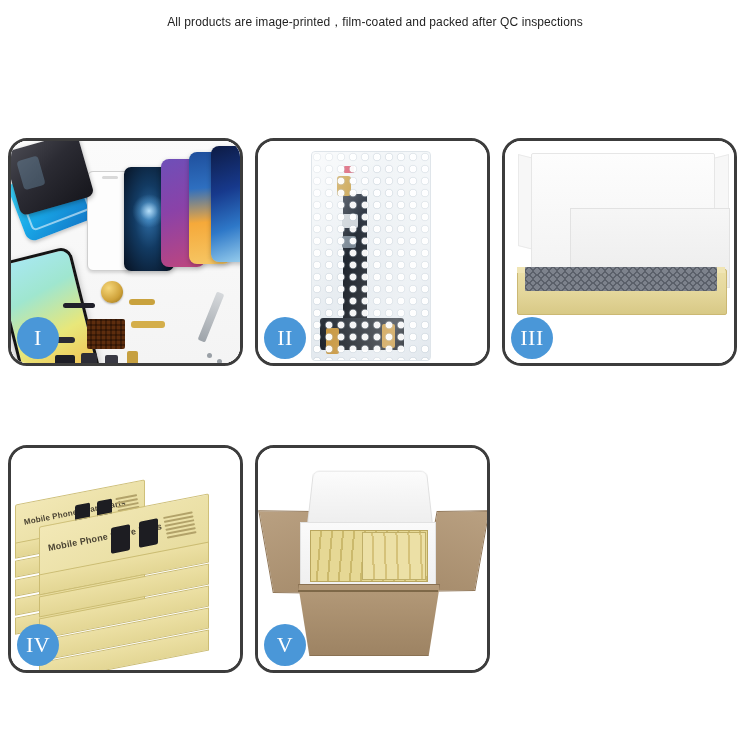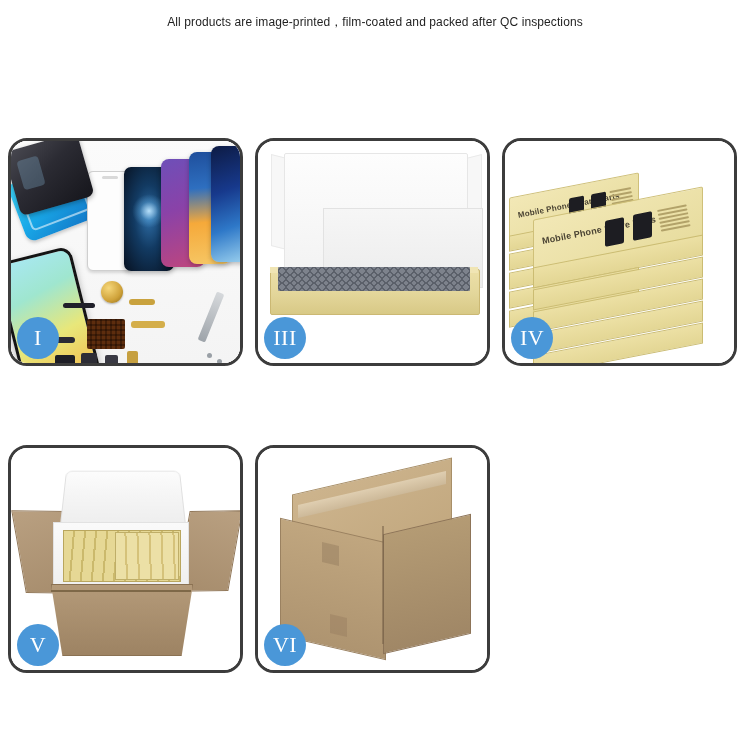--- a/index.html
+++ b/index.html
@@ -336,20 +336,36 @@
         <div class="flex7"></div>
         <div class="flex8"></div>
         <div class="flex9"></div>
         <div class="tweez"></div>
         <div class="scr1"></div>
         <div class="scr2"></div>
       </div>
       <div class="badge">I</div>
     </div>
 
+    <div class="panel">
+      <div class="stage">
+        <div class="bag">
+          <div class="bag-part"></div>
+          <div class="bag-conn"></div>
+          <div class="bag-conn2"></div>
+          <div class="bag-bot"></div>
+          <div class="bag-gold1"></div>
+          <div class="bag-gold2"></div>
+          <div class="bag-red"></div>
+          <div class="bubbles"></div>
+          <div class="bag-sheen"></div>
+        </div>
+      </div>
+      <div class="badge">II</div>
+    </div>
 
     <div class="panel">
       <div class="stage">
         <div class="m-lid-l"></div>
         <div class="m-lid-r"></div>
         <div class="m-lid">
           <div class="m-lid-in"></div>
         </div>
         <div class="m-tray"></div>
         <div class="m-tray-lip"></div>
@@ -408,27 +424,15 @@
         <div class="c-foam-lid"></div>
         <div class="c-foam-body"></div>
         <div class="c-yellow"></div>
         <div class="c-yellow2"></div>
         <div class="c-front"></div>
         <div class="c-front-line"></div>
       </div>
       <div class="badge">V</div>
     </div>
 
-    <div class="panel">
-      <div class="stage">
-        <div class="s-top"></div>
-        <div class="s-tape"></div>
-        <div class="s-left"></div>
-        <div class="s-right"></div>
-        <div class="s-seam"></div>
-        <div class="s-tab1"></div>
-        <div class="s-tab2"></div>
-      </div>
-      <div class="badge">VI</div>
-    </div>
 
   </div>
 </div>
 
 </body></html>

